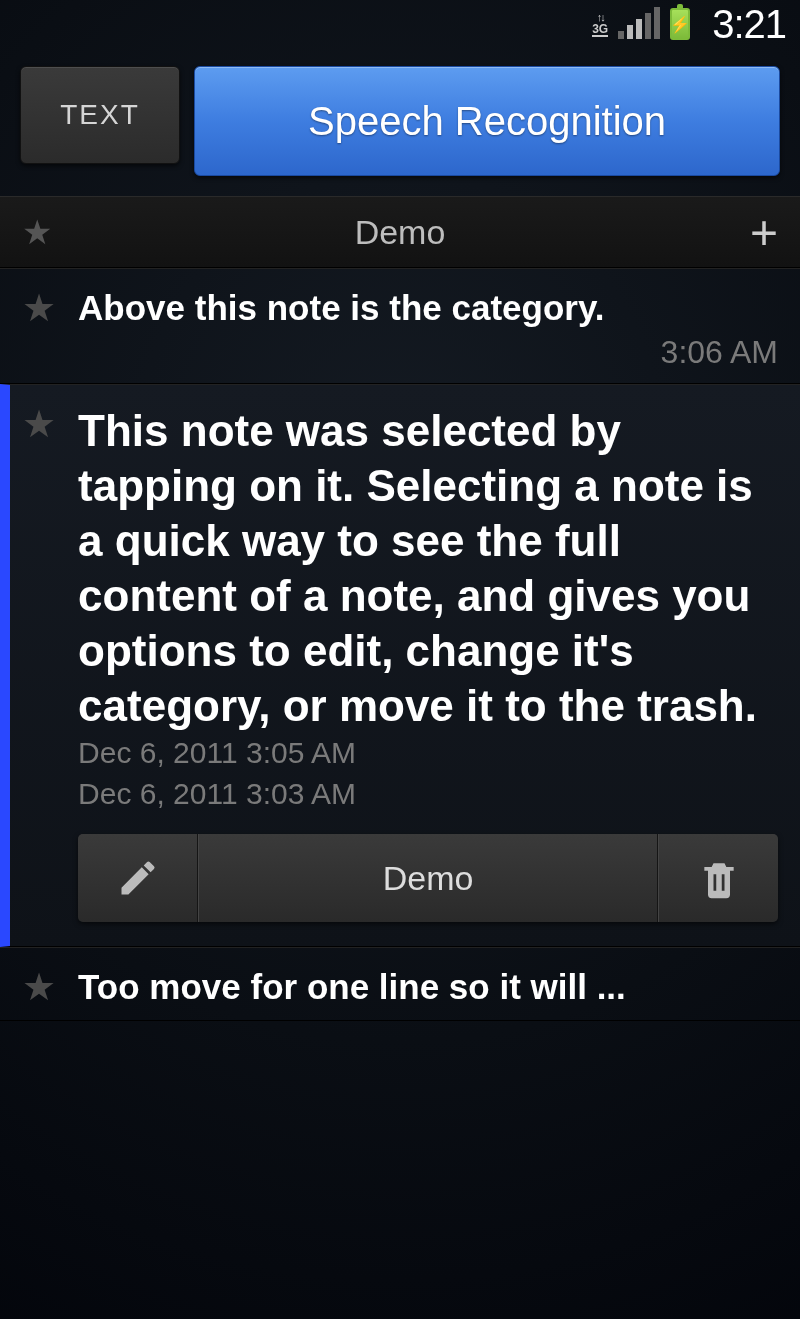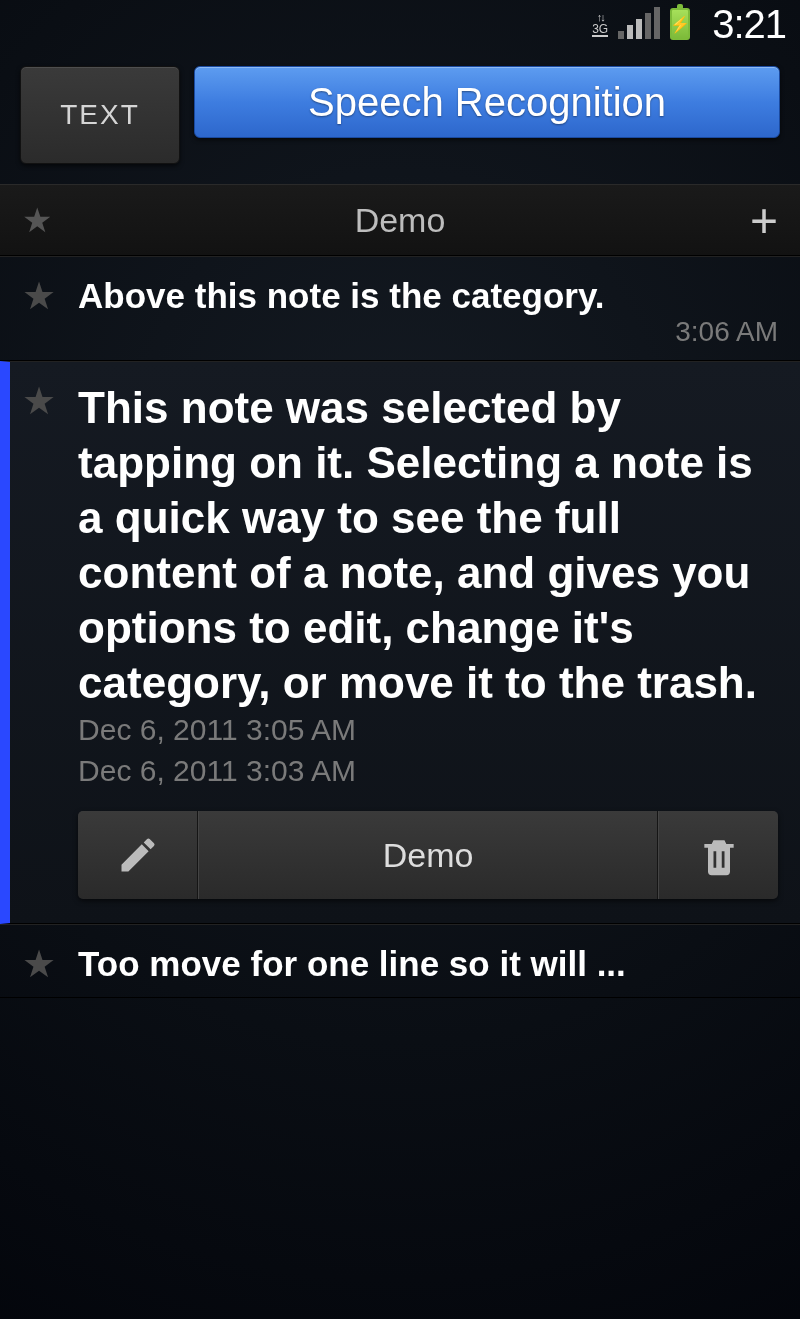--- a/index.html
+++ b/index.html
@@ -1,50 +1,50 @@
 <!DOCTYPE html>
 <html><head>
 <meta charset="utf-8">
 <style>
   * { margin:0; padding:0; box-sizing:border-box; }
   html, body { width:800px; height:1319px; background:#000; font-family:"Helvetica Neue",Arial,sans-serif; overflow:hidden; }
   body { background: radial-gradient(ellipse 120% 80% at 50% 35%, #141a22 0%, #0a0e14 55%, #02040a 100%); }
 
   
   .status-bar { height:48px; display:flex; justify-content:flex-end; align-items:center; gap:10px; padding:0 14px; color:#eee; font-size:38px; font-weight:500; }
-  .status-bar .net3g { font-size:12px; line-height:1; font-weight:400; color:#ccc; letter-spacing:0; text-align:center; position:relative; }
+  .status-bar .net3g { font-size:12px; line-height:1; font-weight:700; color:#ccc; letter-spacing:0; text-align:center; position:relative; }
   .status-bar .net3g::before { content:"↑↓"; display:block; font-size:11px; letter-spacing:-2px; }
   .status-bar .net3g span { display:block; border-bottom:2px solid #ccc; }
   .signal { display:flex; align-items:flex-end; gap:3px; height:30px; }
   .signal div { width:6px; background:#666; }
   .signal div:nth-child(1){height:8px;} .signal div:nth-child(2){height:14px;background:#bbb;}
   .signal div:nth-child(3){height:20px;background:#bbb;} .signal div:nth-child(4){height:26px;}
   .signal div:nth-child(5){height:32px;}
   .battery { width:20px; height:32px; border:2px solid #7dbb3a; border-radius:3px; position:relative; background:linear-gradient(#a6e05a,#7dbb3a); }
   .battery::before { content:""; position:absolute; top:-6px; left:5px; width:6px; height:4px; background:#7dbb3a; border-radius:2px 2px 0 0; }
   .battery::after { content:"⚡"; position:absolute; inset:0; display:flex; align-items:center; justify-content:center; font-size:16px; color:#fff; }
   .clock { font-size:40px; font-weight:400; color:#fff; letter-spacing:-1px;margin-left:12px; }
 
   
   .tabbar { display:flex; gap:14px; padding:18px 20px 20px 20px;text-align:right; }
   .tab-text { width:160px; height:98px; background:linear-gradient(#3a3a3a,#2b2b2b); border:1px solid #111; border-radius:6px; color:#d5d5d5; font-size:28px; letter-spacing:2px; display:flex; align-items:center; justify-content:center; box-shadow:0 2px 4px rgba(0,0,0,0.6), inset 0 1px 0 rgba(255,255,255,0.1); }
-  .tab-speech { flex:1; height:72px; background:linear-gradient(#5d9cf0,#3e7de0 50%,#2d67cc); border:1px solid #1a4aa0; border-radius:6px; color:#fff; font-size:40px; font-weight:400; display:flex; align-items:center; justify-content:center; box-shadow:0 2px 4px rgba(0,0,0,0.6), inset 0 1px 0 rgba(255,255,255,0.3); text-shadow:0 1px 2px rgba(0,0,0,0.4); }
+  .tab-speech { flex:1; height:110px; background:linear-gradient(#5d9cf0,#3e7de0 50%,#2d67cc); border:1px solid #1a4aa0; border-radius:6px; color:#fff; font-size:40px; font-weight:400; display:flex; align-items:center; justify-content:center; box-shadow:0 2px 4px rgba(0,0,0,0.6), inset 0 1px 0 rgba(255,255,255,0.3); text-shadow:0 1px 2px rgba(0,0,0,0.4); }
 
   
   .cat-header { height:72px; display:flex; align-items:center; padding:0 22px; color:#bdbdbd; font-size:34px; border-top:1px solid #2a2a2a; border-bottom:1px solid #000; background:linear-gradient(#1a1a1a,#121212); }
   .cat-header .star-icon, .cat-header .plus-icon { width:44px; color:#555; }
   .cat-header .title { flex:1; text-align:center; }
   .cat-header .plus-icon { font-size:48px; color:#ccc; text-align:right; font-weight:300; }
 
   
   .note { border-bottom:1px solid #000; border-top:1px solid #222; padding:18px 22px 12px 22px; display:flex; gap:22px; }
   .note .star { color:#4a4a4a; font-size:38px; line-height:1; padding-top:2px; }
   .note .body { flex:1; }
   .note-text { color:#fff; font-size:35px; line-height:1.18; font-weight:700; }
-  .note-time { color:#7a7a7a; font-size:28px; text-align:right; }
+  .note-time { color:#7a7a7a; font-size:32px; text-align:right; margin-top:6px; }
 
   .note.selected { border-left:10px solid #2a48ff; padding-left:12px; background:linear-gradient(#151a22,#0e1218); padding-bottom:24px; }
   .note.selected .note-text { font-size:44px; line-height:1.25; }
   .ts-block { color:#7a7a7a; font-size:30px; line-height:1.35; }
 
   
   .action-row { display:flex; margin-top:20px; height:88px; border-radius:5px; overflow:hidden; box-shadow:0 2px 5px rgba(0,0,0,.6), inset 0 1px 0 rgba(255,255,255,.08); }
   .action-row > div { background:linear-gradient(#3a3a3a,#2a2a2a); display:flex; align-items:center; justify-content:center; color:#ddd; border-right:1px solid #151515; border-left:1px solid #444; }
   .action-row > div:first-child{border-left:none;}
   .action-row > div:last-child{border-right:none;}

